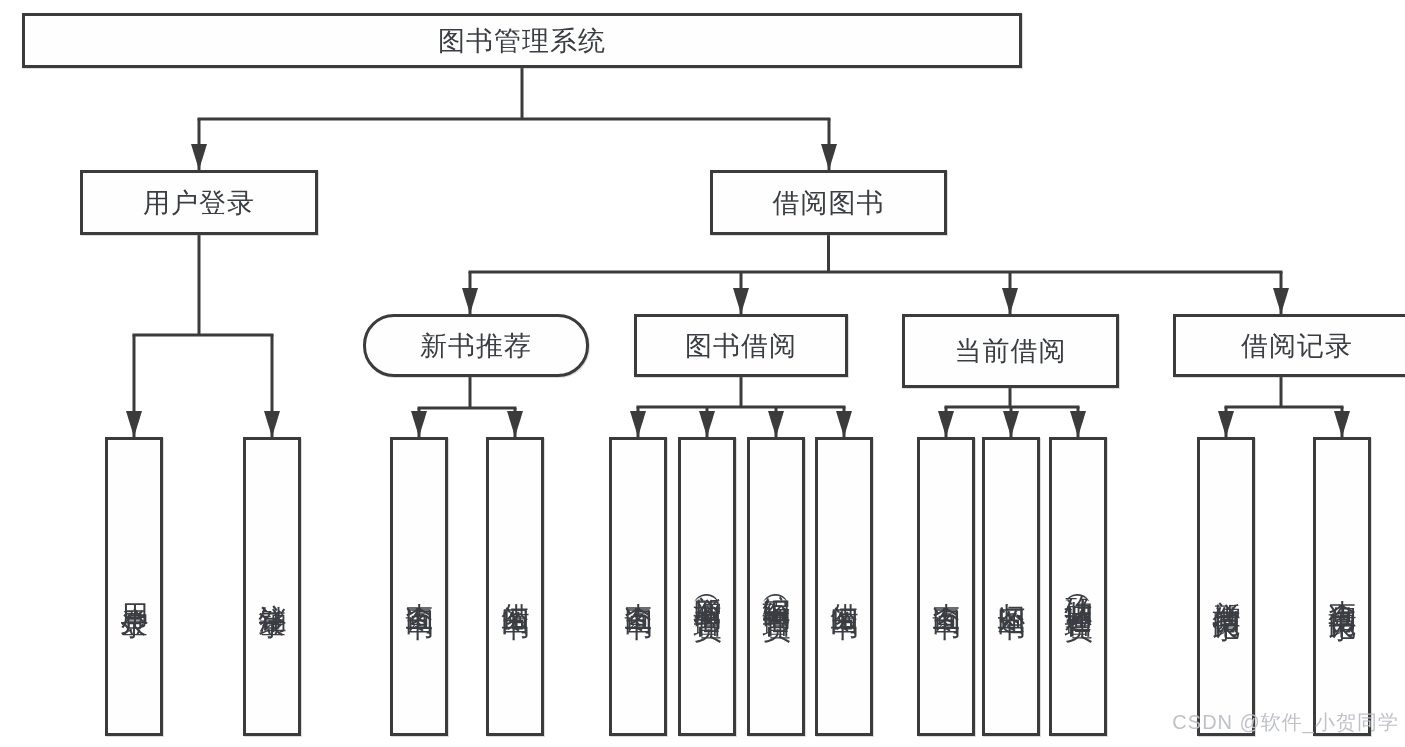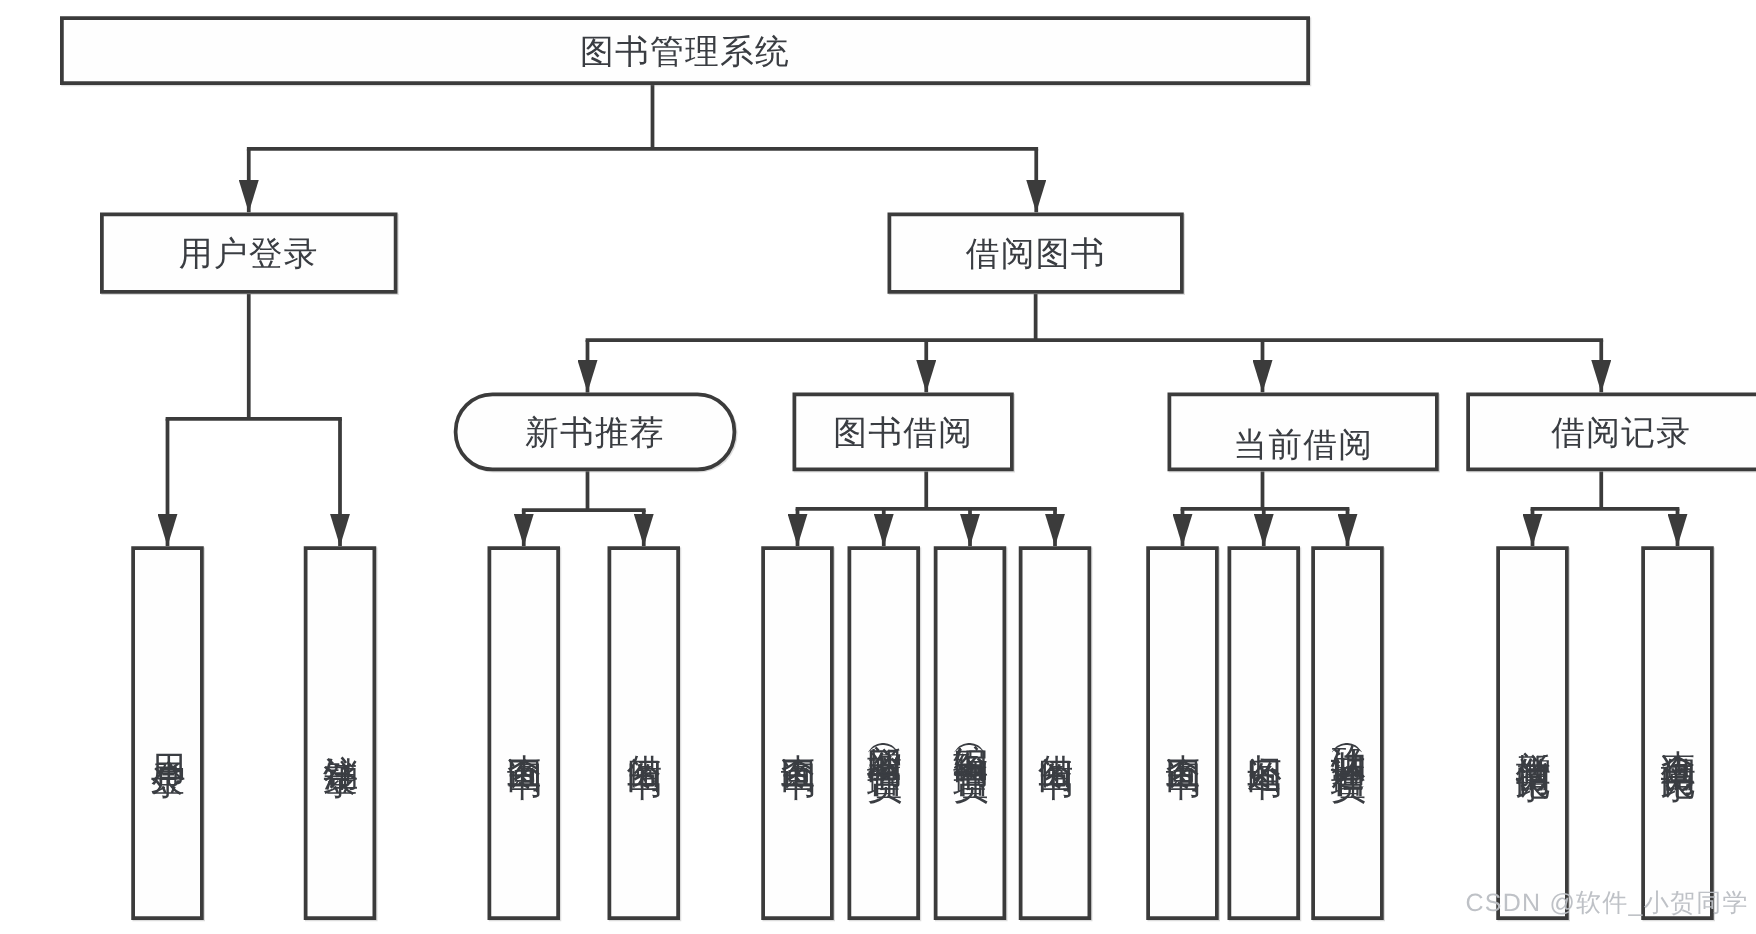--- a/index.html
+++ b/index.html
@@ -73,38 +73,38 @@
       <path d="M1011 407 V437" marker-end="url(#arw)"></path>
       <path d="M1078 407 V437" marker-end="url(#arw)"></path>
 
       <path d="M1281 377 V407"></path>
       <path d="M1224.5 407 H1343.5"></path>
       <path d="M1226 407 V437" marker-end="url(#arw)"></path>
       <path d="M1342 407 V437" marker-end="url(#arw)"></path>
     </g>
   </svg>
 
-  <div class="node h-node" style="left:22px;top:13px;width:1000px;height:55px;margin-left:26px;">
+  <div class="node h-node" style="left:22px;top:13px;width:1000px;height:55px;">
     <span class="lbl">图书管理系统</span>
   </div>
 
   <div class="node h-node" style="left:80px;top:170px;width:238px;height:65px;">
     <span class="lbl">用户登录</span>
   </div>
   <div class="node h-node" style="left:710px;top:170px;width:237px;height:65px;">
     <span class="lbl">借阅图书</span>
   </div>
 
   <div class="node h-node" style="left:363px;top:314px;width:226px;height:63px;border-radius:31px;">
     <span class="lbl">新书推荐</span>
   </div>
-  <div class="node h-node" style="left:634px;top:314px;width:177px;height:63px;">
+  <div class="node h-node" style="left:634px;top:314px;width:214px;height:63px;">
     <span class="lbl">图书借阅</span>
   </div>
-  <div class="node h-node" style="left:934px;top:314px;width:217px;height:63px;align-items:flex-end;">
+  <div class="node h-node" style="left:902px;top:314px;width:217px;height:74px;">
     <span class="lbl">当前借阅</span>
   </div>
   <div class="node h-node" style="left:1173px;top:314px;width:248px;height:63px;">
     <span class="lbl">借阅记录</span>
   </div>
 
   <div class="node v-node" style="left:105px;top:437px;width:58px;height:299px;">
     <span class="vlbl">用户登录</span>
   </div>
   <div class="node v-node" style="left:243px;top:437px;width:58px;height:299px;">

